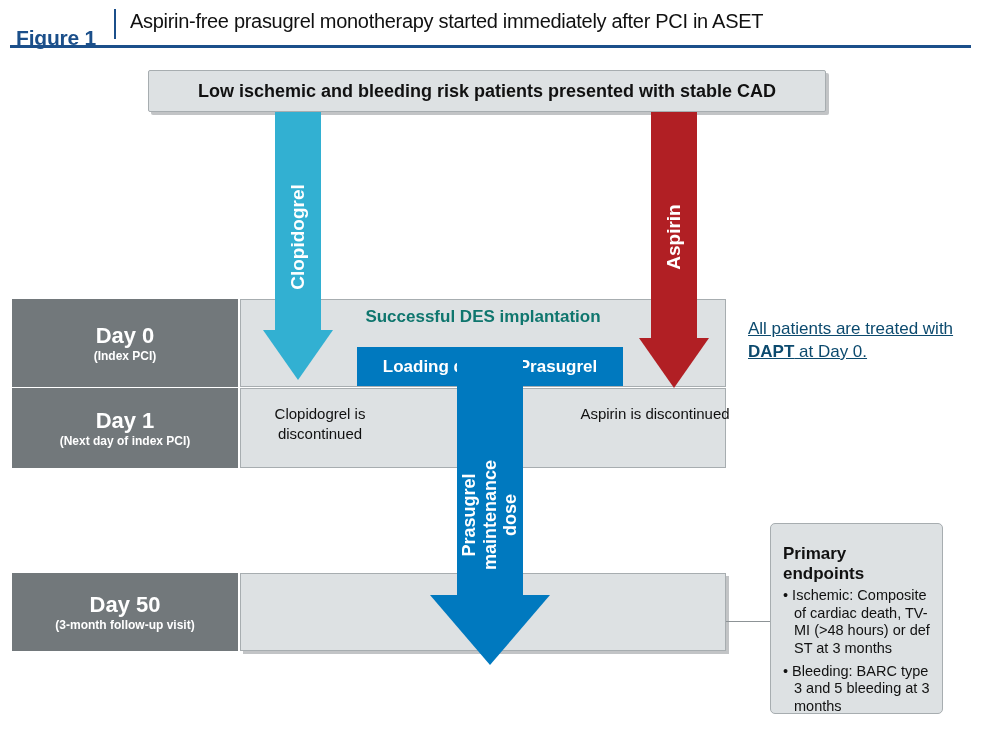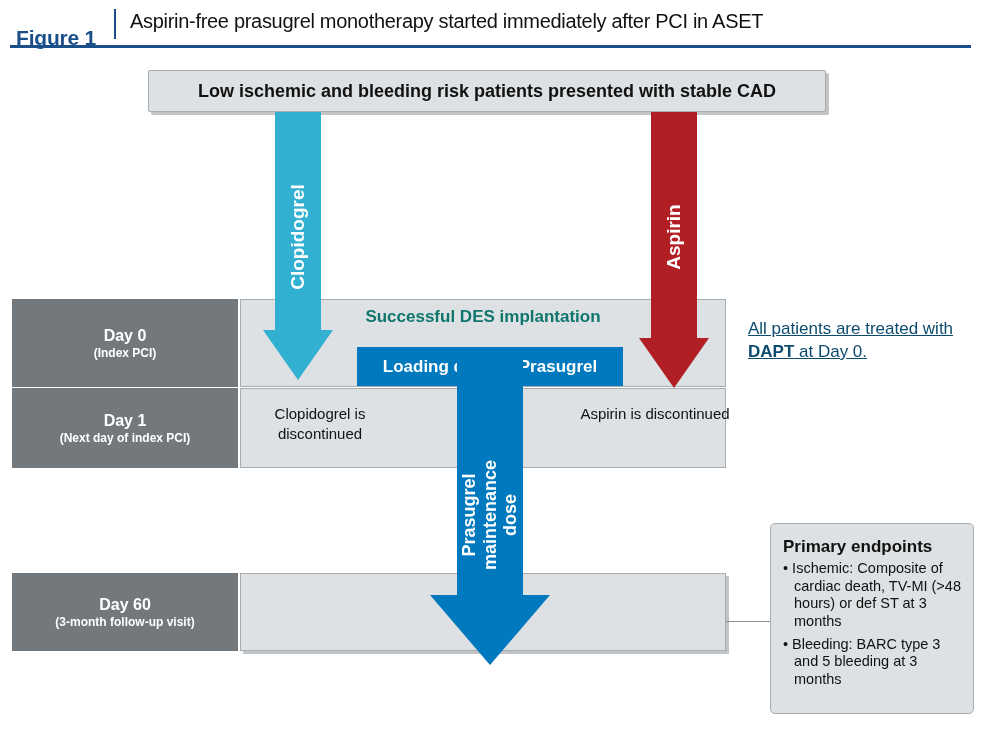--- a/index.html
+++ b/index.html
@@ -49,21 +49,21 @@
   }
 
   .daybox{
     position:absolute;left:12px;width:226px;
     background:#72787b;
     border:1px solid #72787b;
     box-sizing:border-box;
     display:flex;flex-direction:column;align-items:center;justify-content:center;
     color:#ffffff;text-align:center;
   }
-  .daybox .d-main{font-size:16px;font-weight:bold;line-height:1.25;}
+  .daybox .d-main{font-size:22px;font-weight:bold;line-height:1.25;}
   .daybox .d-sub{font-size:12px;font-weight:bold;line-height:1.25;}
 
   .day0{top:299px;height:88px;}
   .day1{top:388px;height:80px;}
   .day90{top:573px;height:78px;}
 
   .band{
     position:absolute;left:240px;
     background:#dde1e3;
     border:1px solid #a7adb0;
@@ -131,22 +131,22 @@
   
   #arrow-prasugrel{left:457px;top:347px;width:66px;height:318px;}
   #arrow-prasugrel .shaft{height:248px;background:#0079bf;}
   #arrow-prasugrel .head{
     top:248px;border-width:70px 60px 0 60px;border-top-color:#0079bf;
   }
   #arrow-prasugrel .vlabel{top:168px;font-size:18px;}
 
   
   .endpoints{
-    left:770px;top:523px;width:204px;height:191px;
-    border-radius:5px;padding:13px 12px;
+    left:770px;top:523px;width:173px;height:191px;
+    border-radius:5px;padding:20px 12px;
   }
   .ep-title{font-size:17px;font-weight:bold;color:#111;margin:0 0 3px 0;}
   .ep-list{margin:0;padding:0;list-style:none;}
   .ep-list li{
     font-size:14.5px;line-height:1.22;color:#111;
     padding-left:11px;text-indent:-11px;margin-bottom:5px;
   }
   .ep-list li::before{content:"\2022  ";}
   .connector{
     position:absolute;left:726px;top:621px;width:45px;height:1px;background:#8d9396;
@@ -172,21 +172,21 @@
 
   <div class="daybox day0">
     <span class="d-main">Day 0</span>
     <span class="d-sub">(Index PCI)</span>
   </div>
   <div class="daybox day1">
     <span class="d-main">Day 1</span>
     <span class="d-sub">(Next day of index PCI)</span>
   </div>
   <div class="daybox day90">
-    <span class="d-main">Day 60</span>
+    <span class="d-main">Day 50</span>
     <span class="d-sub">(3-month follow-up visit)</span>
   </div>
 
   <div class="des-title">Successful DES implantation</div>
   <div class="loading-bar">Loading dose of Prasugrel</div>
 
   <div class="cell-text cell-clop">Clopidogrel is discontinued</div>
   <div class="cell-text cell-asp">Aspirin is discontinued</div>
 
   <div class="dapt-note"><span>All patients are treated with </span><b>DAPT</b><span> at Day 0.</span></div>

